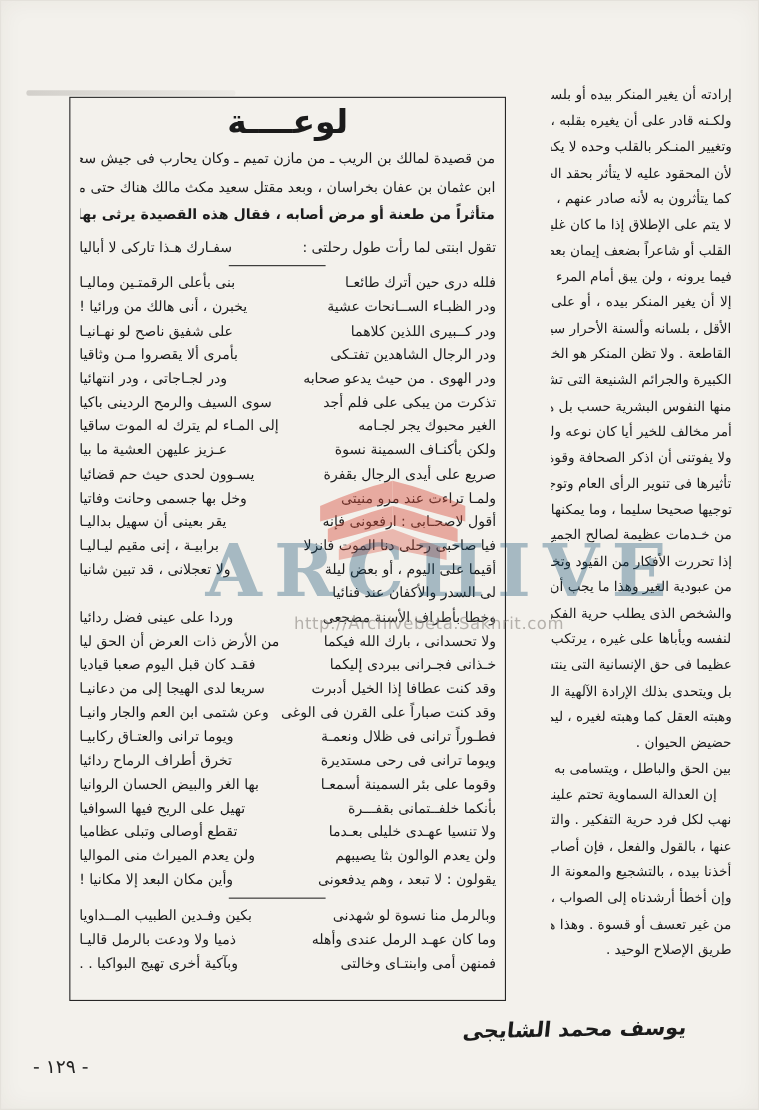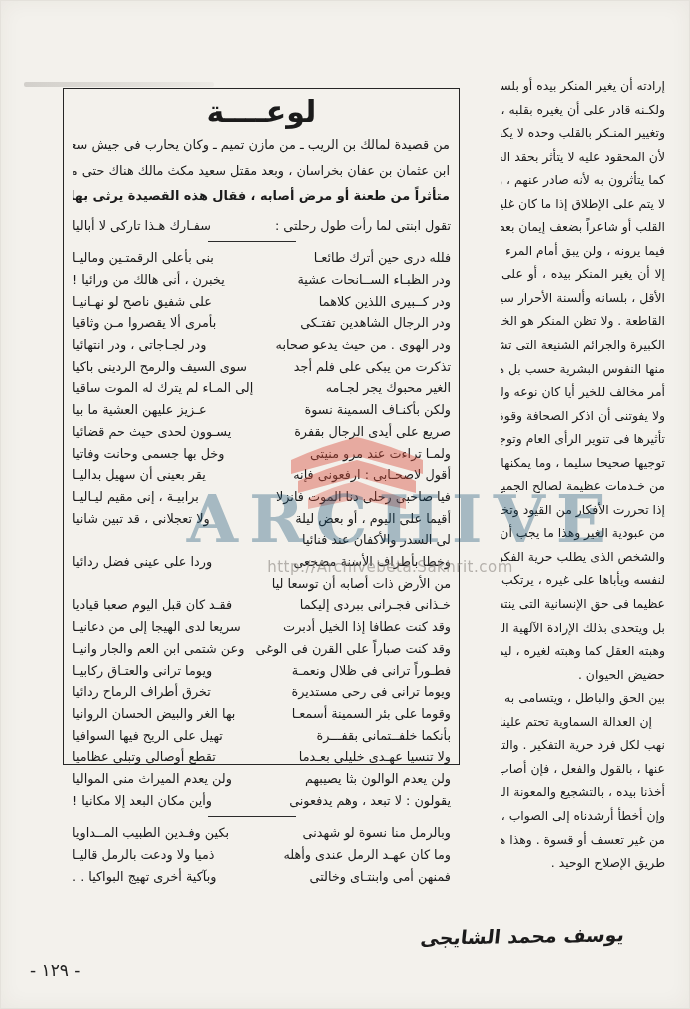--- a/index.html
+++ b/index.html
@@ -10,21 +10,21 @@
     font-family:"DejaVu Sans", sans-serif; color:#1b1b1b; direction:rtl;
     box-shadow: inset 0 0 0 1px #e4e1db, inset 0 0 22px rgba(60,50,40,.06);
   }
   .smudge {
     position:absolute; top:82px; left:24px; width:190px; height:5px; opacity:.45;
     background:linear-gradient(90deg, rgba(110,105,100,.55), rgba(110,105,100,.12));
     border-radius:2px;
   }
   
   .box {
-    position:absolute; top:88px; left:63px; width:397px; height:677px;
+    position:absolute; top:88px; left:63px; width:397px; height:822px;
     border:1.6px solid #262626; box-sizing:border-box; background:transparent;
   }
   .title { margin:5px 0 1px; text-align:center; font-size:30px; font-weight:bold; }
   .intro { padding:2px 9px 0; font-size:12.9px; line-height:25.5px; }
   .i-line { text-align:justify; text-align-last:justify; white-space:nowrap; overflow:hidden; }
   .i-line.end { text-align-last:right;font-weight:bold; }
   .poem { padding:6px 8px 0; }
   .verse {
     display:flex; justify-content:space-between; direction:rtl;
     line-height:21.7px; font-size:12.8px; white-space:nowrap;
@@ -159,21 +159,22 @@
         <div class="verse">
           <span class="hemi l">لى السدر والأكفان عند فنائيا</span>
         </div>
 
         <div class="verse">
           <span class="hemi r">وخطا بأطراف الأسنة مضجعى</span>
           <span class="hemi l">وردا على عينى فضل ردائيا</span>
         </div>
 
         <div class="verse">
-          <span class="hemi l">من الأرض ذات أصابه أن توسعا ليا</span>
+          <span class="hemi r">ولا تحسدانى ، بارك الله فيكما</span>
+          <span class="hemi l">من الأرض ذات العرض أن الحق ليا</span>
         </div>
 
         <div class="verse">
           <span class="hemi r">خـذانى فجـرانى ببردى إليكما</span>
           <span class="hemi l">فقـد كان قبل اليوم صعبا قياديا</span>
         </div>
 
         <div class="verse">
           <span class="hemi r">وقد كنت عطافا إذا الخيل أدبرت</span>
           <span class="hemi l">سريعا لدى الهيجا إلى من دعانيـا</span>

